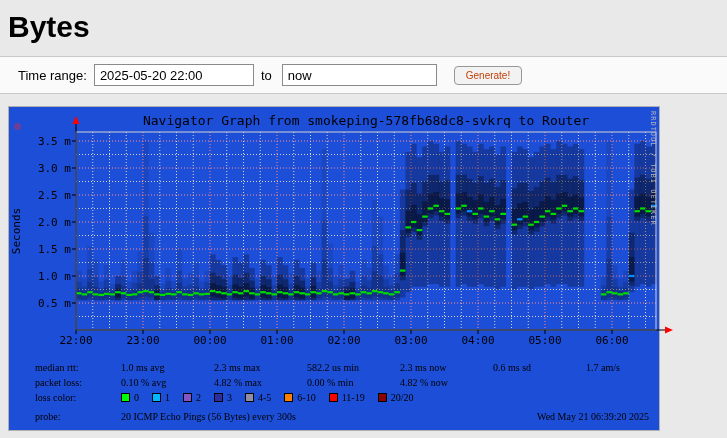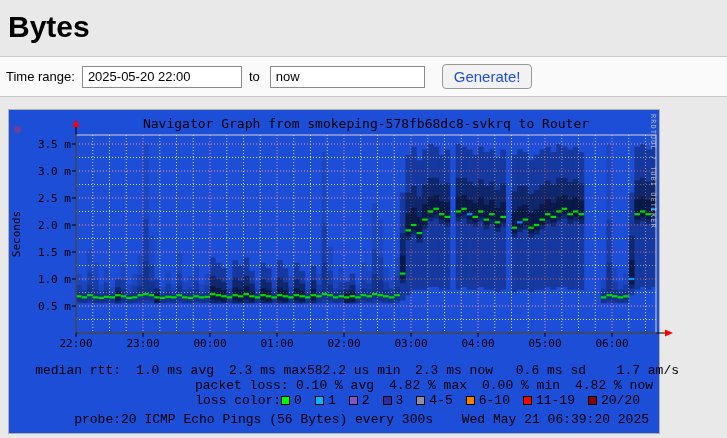--- a/index.html
+++ b/index.html
@@ -10,36 +10,36 @@
     font-family:"Liberation Sans", sans-serif;
     color:#000;
   }
   h1 {
     font-size:30px; font-weight:bold;
     margin:10px 0 12px 8px;
   }
   .form-bar {
     background:#fafafa;
     border-top:1px solid #c9c9c9; border-bottom:1px solid #c9c9c9;
-    padding:7px 6px;
+    padding:7px 18px;
     display:flex; align-items:center; gap:7px;
     font-size:13px;
   }
   .form-bar input {
     font-family:"Liberation Sans", sans-serif;
     font-size:13px; height:22px; padding:1px 5px;
     border:1px solid #8a8a8a; background:#fff;
   }
   .inp-start { width:160px; }
   .inp-end   { width:155px; margin-left:3px; }
   .form-bar button {
     font-family:"Liberation Sans", sans-serif;
-    font-size:15px; margin-left:10px; padding:3px 11px;
+    font-size:10px; margin-left:10px; padding:3px 11px;
     background:#f2f2f2; border:1px solid #979797; border-radius:4px;
-    color:#1d4ed8;
+    color:#c2410c;
   }
   .panel {
     position:relative;
     margin:12px 8px 0 8px;
     width:652px;
     background:#1d4ed8;
     border:1px solid #b0b0b0;
     padding:3px 0 6px 0;
   }
   .dot {
@@ -51,22 +51,22 @@
     position:absolute; right:2px; top:4px;
     writing-mode:vertical-rl;
     font-family:"DejaVu Sans Mono", monospace;
     font-size:7px; letter-spacing:1px; color:#b5b5b5;
   }
   svg text { font-family:"DejaVu Sans Mono", monospace; fill:#000; }
   .gtitle  { font-size:13px; }
   .gylabel { font-size:11px; }
   .gtick   { font-size:11px; }
   .legend {
-    font-family:Liberation Mono, monospace;
-    font-size:13px; padding:2px 6px 0 26px;text-align:right;
+    font-family:Liberation Serif, serif;
+    font-size:10px; padding:2px 6px 0 26px;
   }
   .lrow  { line-height:15px; white-space:nowrap; }
   .llabel{ display:inline-block; width:86px; }
   .litem { display:inline-block; width:93px; }
   .lckey { display:inline-block; margin-right:13px; }
   .lbox  {
     display:inline-block; width:9px; height:9px;
     border:1px solid #000; margin-right:4px; vertical-align:-1px;
   }
   .probe-row { display:flex; margin-top:4px; }

